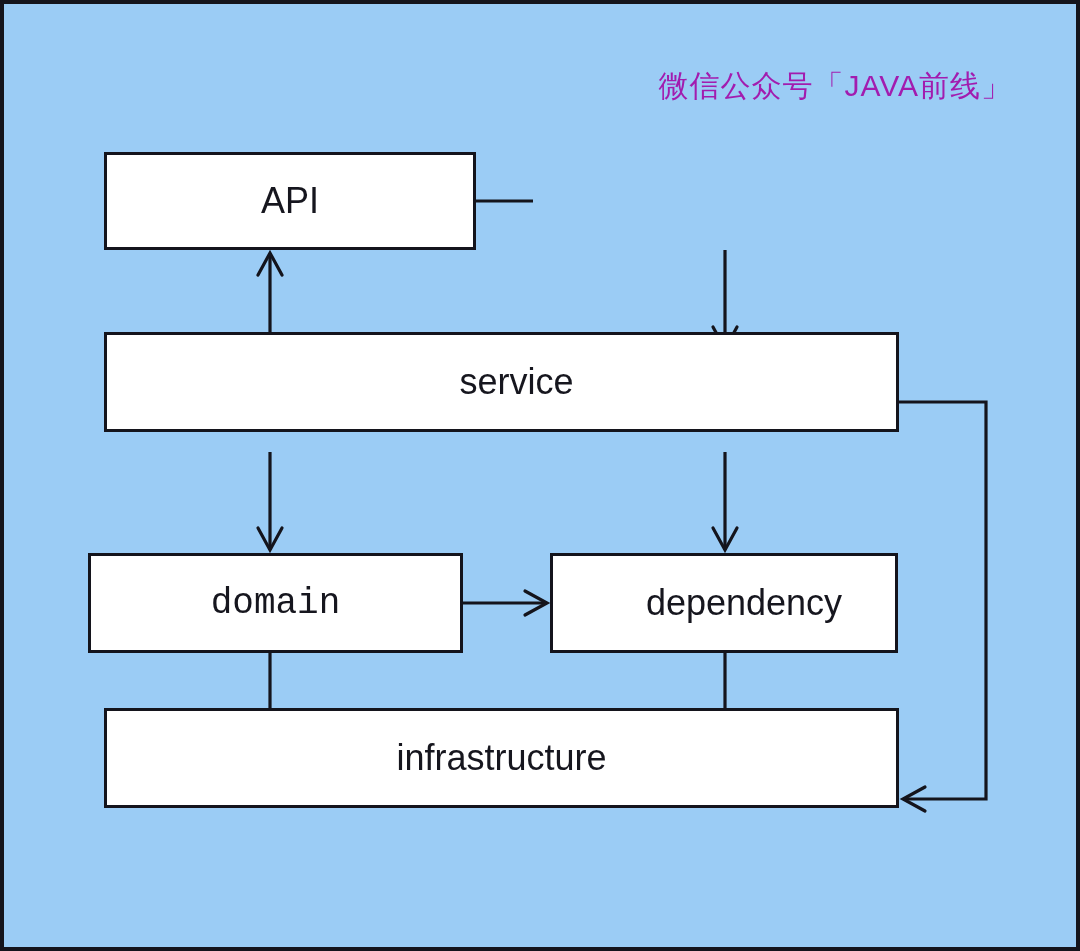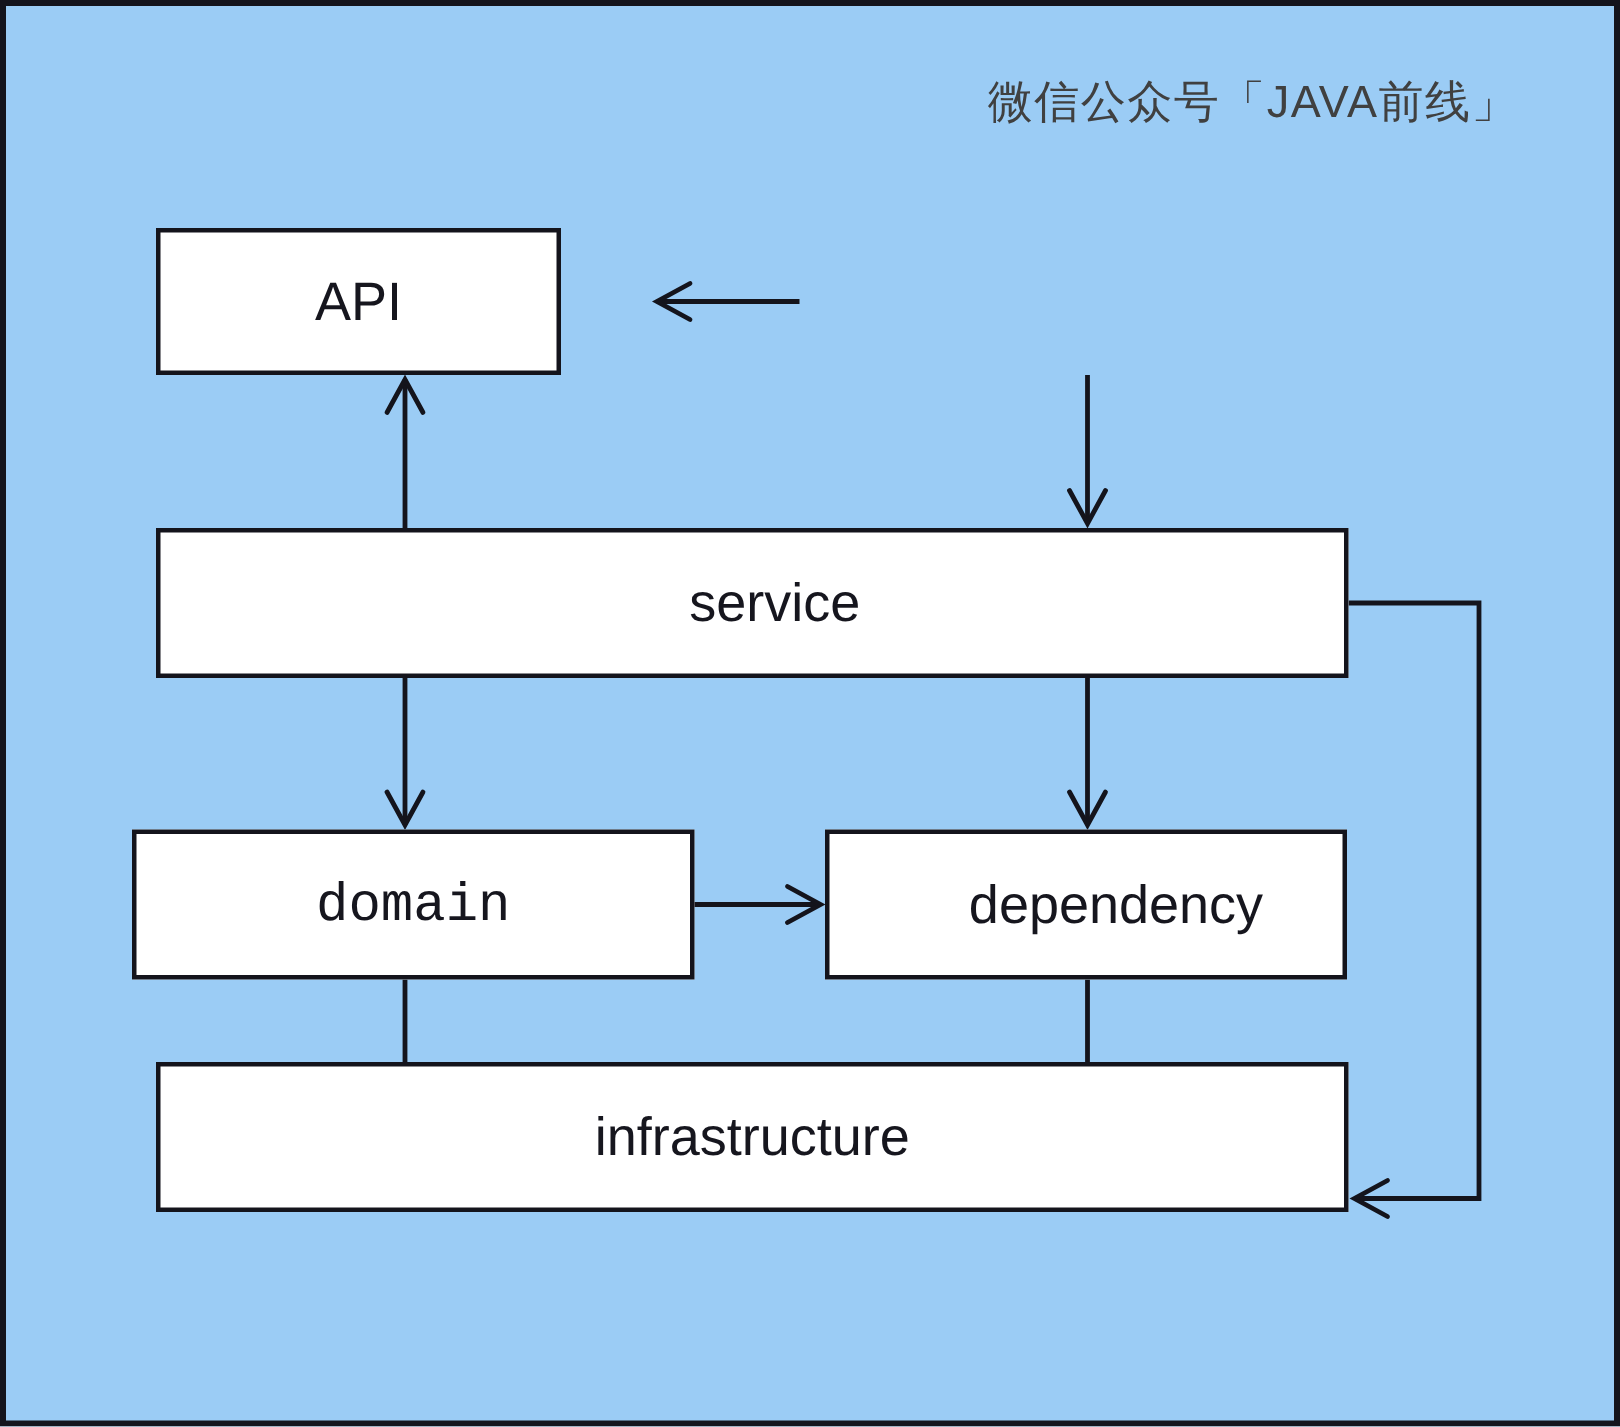--- a/index.html
+++ b/index.html
@@ -12,42 +12,42 @@
     position: relative;
     width: 1080px;
     height: 951px;
     box-sizing: border-box;
     background: #9bccf5;
     box-shadow: inset 0 0 0 4px #14141c;
     overflow: hidden;
   }
   .watermark {
     position: absolute;
-    top: 48px;
+    top: 66px;
     right: 68px;
     font-size: 30px;
-    color: #404040;
+    color: #a21caf;
     letter-spacing: 1px;
     white-space: nowrap;
   }
   .node {
     position: absolute;
     box-sizing: border-box;
     background: #ffffff;
     border: 3px solid #14141c;
     display: flex;
     align-items: center;
     justify-content: center;
     font-size: 36px;
     color: #16161e;
     white-space: nowrap;
   }
-  .node-api            { left: 104px; top: 152px; width: 270px; height: 98px; }
+  .node-api            { left: 104px; top: 152px; width: 372px; height: 98px; }
   .node-controller     { left: 533px; top: 152px; width: 366px; height: 98px; }
-  .node-service        { left: 104px; top: 352px; width: 795px; height: 100px; padding-left: 30px; }
+  .node-service        { left: 104px; top: 332px; width: 795px; height: 100px; padding-left: 30px; }
   .node-domain         { left: 88px; top: 553px; width: 375px; height: 100px; font-family: Liberation Mono, monospace; }
   .node-dependency     { left: 550px; top: 553px; width: 348px; height: 100px; padding-left: 40px; }
   .node-infrastructure { left: 104px; top: 708px; width: 795px; height: 100px; }
   .edges {
     position: absolute;
     left: 0; top: 0;
     width: 1080px;
     height: 951px;
     pointer-events: none;
   }

